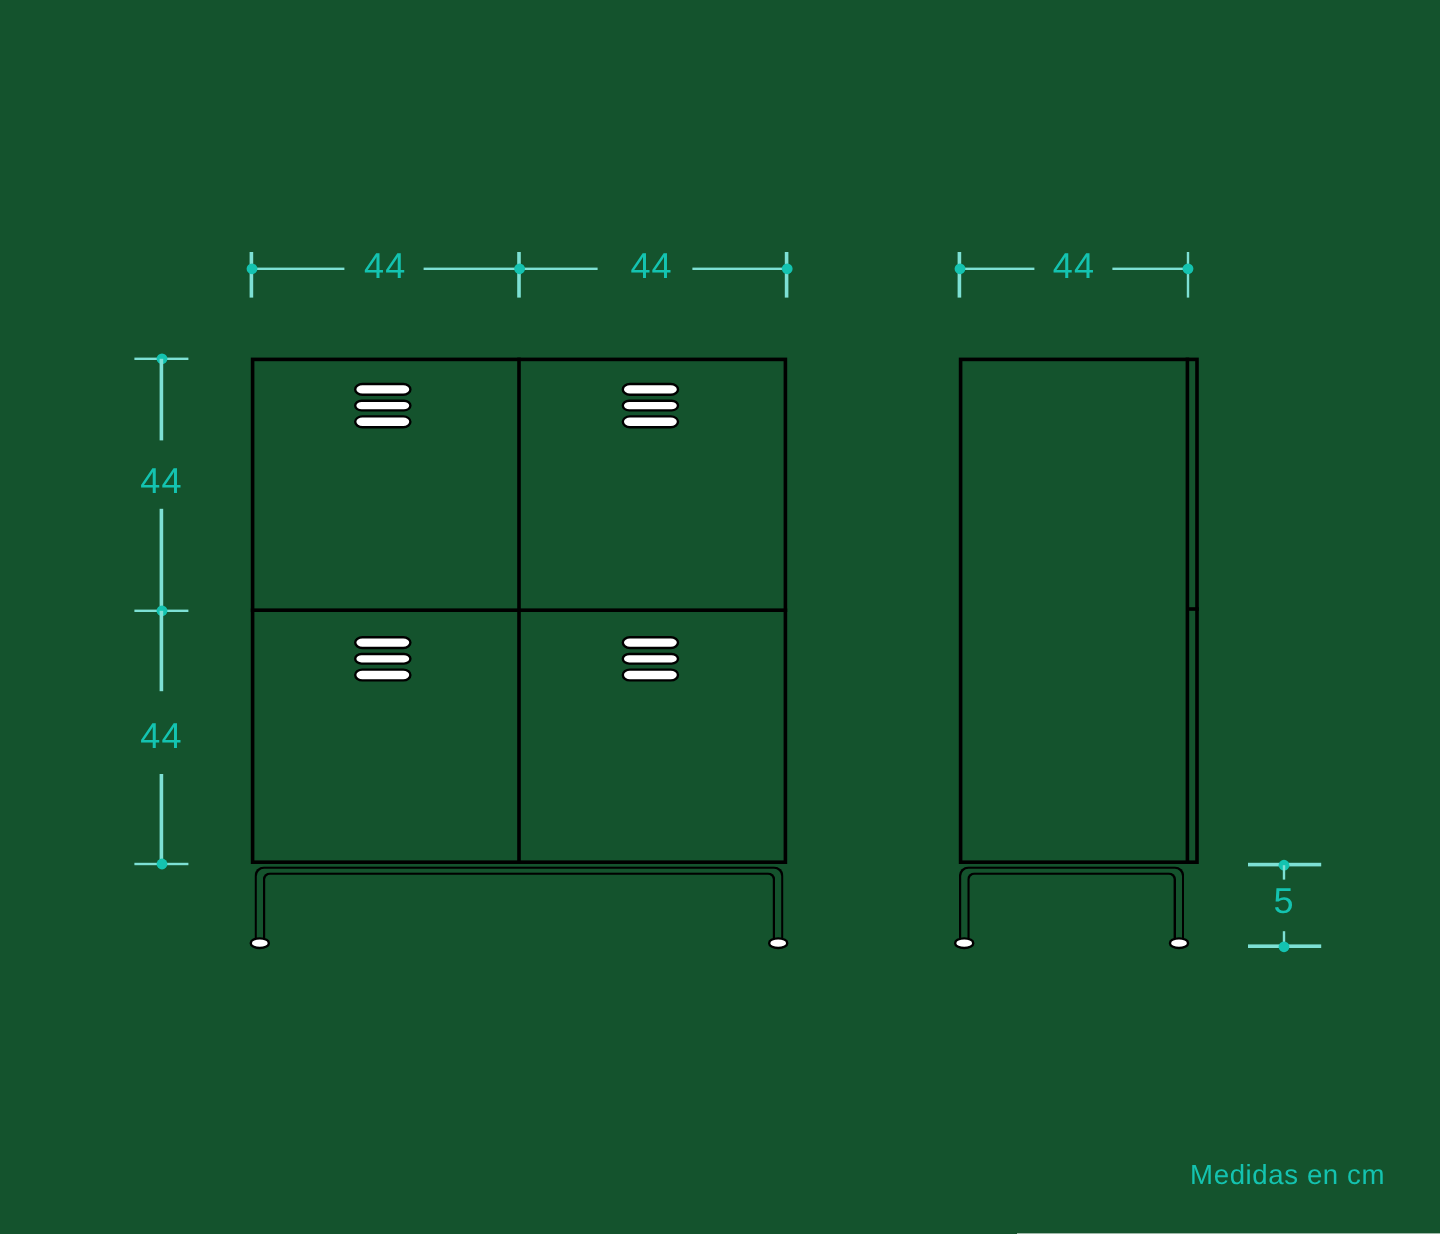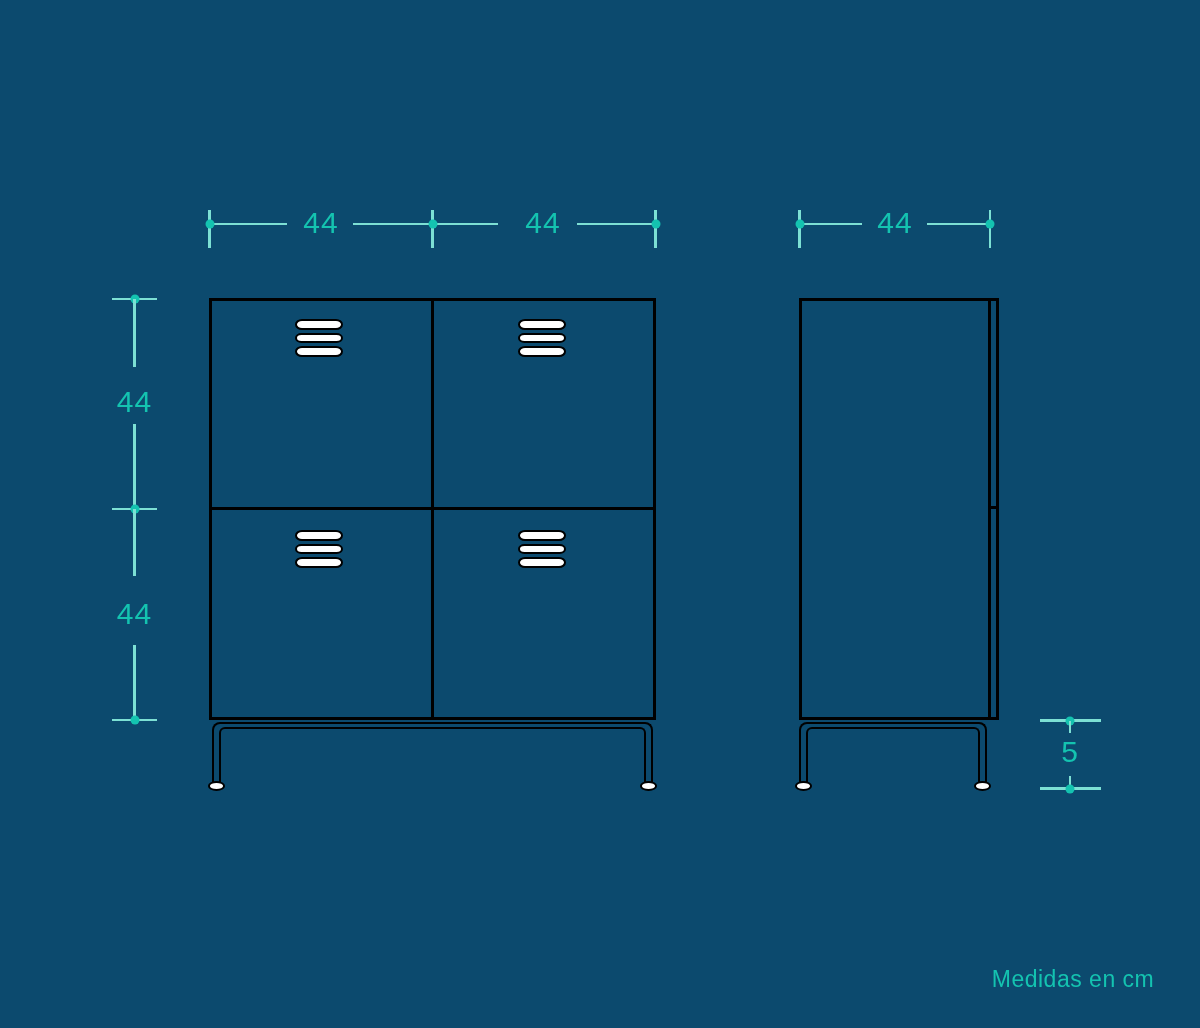--- a/index.html
+++ b/index.html
@@ -6,21 +6,21 @@
     --accent: #14c3b0;
     --accent-light: #7de0d4;
     --stroke: #000000;
   }
   * { margin: 0; padding: 0; box-sizing: border-box; }
   html, body { background: #ffffff; }
   .canvas {
     position: relative;
     width: 1200px;
     height: 1028px;
-    background: #0c4a6e;
+    background: #14532d;
     overflow: hidden;
     font-family: "Liberation Sans", sans-serif;
   }
   
   .outline {
     position: absolute;
     border: 3px solid var(--stroke);
     background: transparent;
   }
   .edge {

